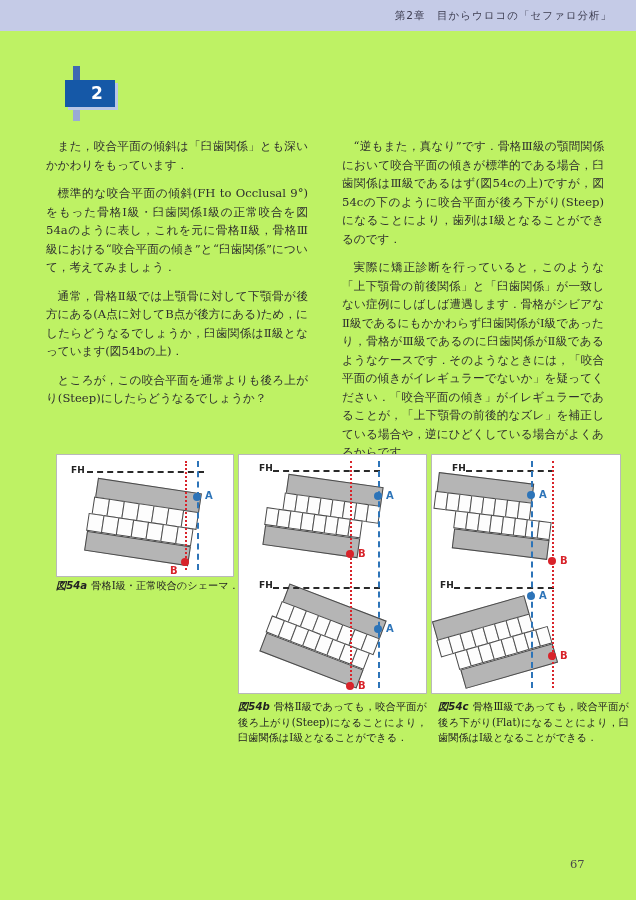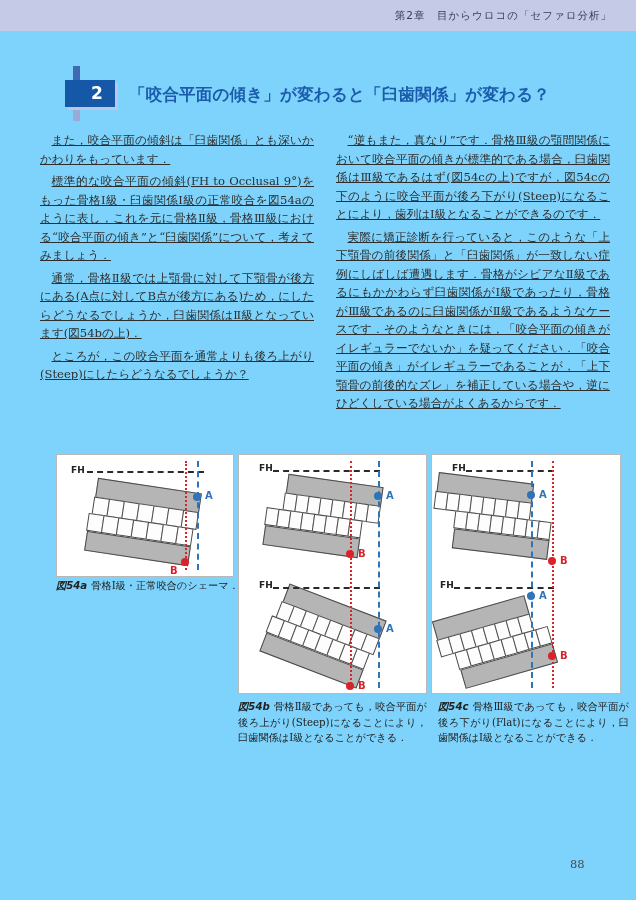--- a/index.html
+++ b/index.html
@@ -1,36 +1,36 @@
 <!DOCTYPE html>
 <html><head>
 <meta charset="utf-8">
 <style>
   html,body{margin:0;padding:0;background:#e8e8e8;}
-  .page{position:relative;width:636px;height:900px;background:#7dd3fc;overflow:hidden;
+  .page{position:relative;width:636px;height:900px;background:#bef264;overflow:hidden;
         font-family:"DejaVu Sans",sans-serif;}
   
   .band{position:absolute;left:0;top:0;width:636px;height:31px;background:#c5cbe7;}
   .band span{position:absolute;right:24px;top:0;line-height:31px;font-size:10.5px;
              color:#3b3b4e;letter-spacing:1px;}
   
   .accent-bar-top{position:absolute;left:73px;top:66px;width:7px;height:16px;background:#3f69b2;}
   .accent-bar-bottom{position:absolute;left:73px;top:105px;width:7px;height:16px;background:#9aaad6;}
   .numbox{position:absolute;left:65px;top:80px;width:50px;height:27px;background:#1558a7;
           box-shadow:3px 3px 0 #b9c6e6;color:#ffffff;font-weight:bold;font-size:17px;
           text-align:center;line-height:27px;padding-left:0;}
   .numbox span{margin-left:14px;}
   .sec-title{position:absolute;left:129px;top:84px;margin:0;font-size:16.5px;font-weight:bold;
              color:#1b5bab;letter-spacing:0.2px;}
   
   .col{position:absolute;top:127px;width:282px;font-size:11.6px;line-height:18.5px;
        text-align:justify;color:#2e2e2e;font-family:"DejaVu Serif","Liberation Serif",serif;}
   .col-left{left:36px;}
   .col-right{left:332px;}
-  .col p{margin:4px;text-indent:1em;text-decoration:underline;}
+  .col p{margin:10px;text-indent:1em;}
   
   .figbox{position:absolute;background:#ffffff;border:1px solid #b9b9b9;}
   #fig54a{left:56px;top:454px;width:176px;height:121px;}
   #fig54b{left:238px;top:454px;width:187px;height:238px;}
   #fig54c{left:431px;top:454px;width:188px;height:238px;}
   .fh-label{position:absolute;font-size:9px;color:#222;font-weight:bold;z-index:2;
             font-family:"DejaVu Sans",sans-serif;}
   .fh-line{position:absolute;height:0;border-top:2px dashed #2a2a2a;z-index:2;}
   .vline{position:absolute;width:0;z-index:3;}
   .a-line{border-left:2px dashed #2d74b8;}
@@ -66,21 +66,20 @@
 
   <div class="band">
     <span>第2章　目からウロコの「セファロ分析」</span>
   </div>
 
   <div class="accent-bar-top"></div>
   <div class="accent-bar-bottom"></div>
   <div class="numbox">
     <span>2</span>
   </div>
-  <h1 class="sec-title">「咬合平面の傾き」が変わると「臼歯関係」が変わる？</h1>
 
   <div class="col col-left">
     <p>また，咬合平面の傾斜は「臼歯関係」とも深いかかわりをもっています．</p>
     <p>標準的な咬合平面の傾斜(FH to Occlusal 9°)をもった骨格Ⅰ級・臼歯関係Ⅰ級の正常咬合を図54aのように表し，これを元に骨格Ⅱ級，骨格Ⅲ級における“咬合平面の傾き”と“臼歯関係”について，考えてみましょう．</p>
     <p>通常，骨格Ⅱ級では上顎骨に対して下顎骨が後方にある(A点に対してB点が後方にある)ため，にしたらどうなるでしょうか，臼歯関係はⅡ級となっています(図54bの上)．</p>
     <p>ところが，この咬合平面を通常よりも後ろ上がり(Steep)にしたらどうなるでしょうか？</p>
   </div>
 
   <div class="col col-right">
     <p>“逆もまた，真なり”です．骨格Ⅲ級の顎間関係において咬合平面の傾きが標準的である場合，臼歯関係はⅢ級であるはず(図54cの上)ですが，図54cの下のように咬合平面が後ろ下がり(Steep)になることにより，歯列はⅠ級となることができるのです．</p>
@@ -271,14 +270,14 @@
   <div class="figcap" id="cap54a">
     <b>図54a</b><span>骨格Ⅰ級・正常咬合のシェーマ．</span>
   </div>
   <div class="figcap" id="cap54b">
     <b>図54b</b><span>骨格Ⅱ級であっても，咬合平面が後ろ上がり(Steep)になることにより，臼歯関係はⅠ級となることができる．</span>
   </div>
   <div class="figcap" id="cap54c">
     <b>図54c</b><span>骨格Ⅲ級であっても，咬合平面が後ろ下がり(Flat)になることにより，臼歯関係はⅠ級となることができる．</span>
   </div>
 
-  <div class="pagenum">88</div>
+  <div class="pagenum">67</div>
 </div>
 
 </body></html>

